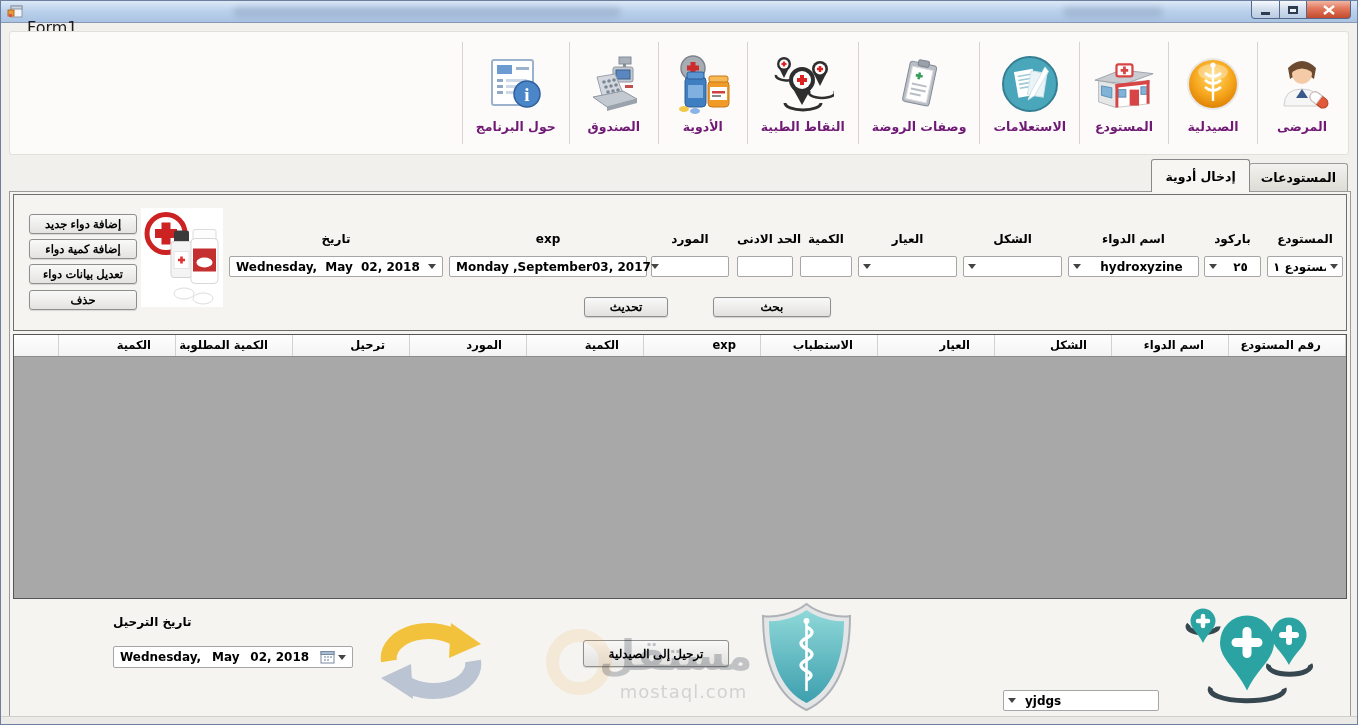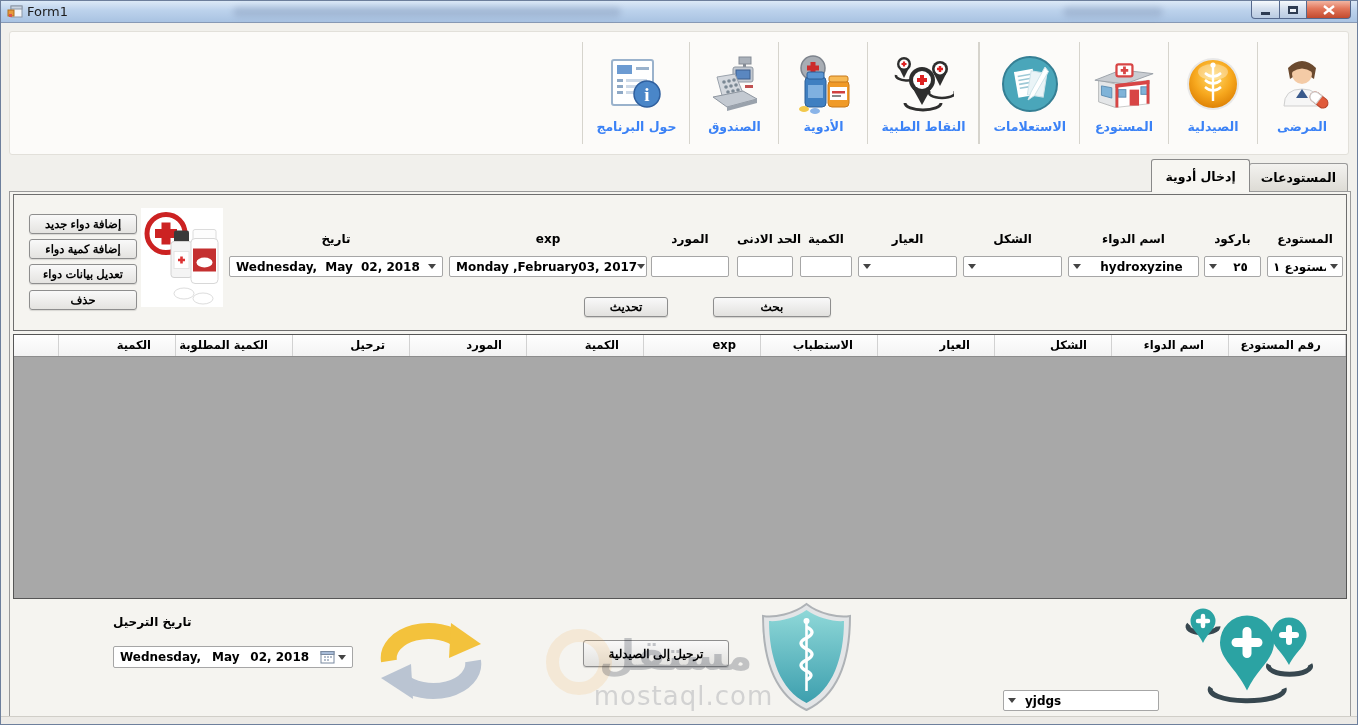--- a/index.html
+++ b/index.html
@@ -3,38 +3,38 @@
 <meta charset="utf-8">
 <style>
   *{box-sizing:border-box;margin:0;padding:0}
   html,body{margin:0;background:#ffffff}
   body{font-family:"DejaVu Sans","Liberation Sans",sans-serif}
   #window{position:relative;width:1358px;height:725px;background:#f1f0ec;border:1px solid #6d7f9c;overflow:hidden}
 
   
   #titlebar{position:absolute;left:0;top:0;width:100%;height:22px;
     background:linear-gradient(#dcE9f7,#bcd2ec 45%,#a9c3e2);border-bottom:1px solid #8799b5}
-  #titlebar .ttl{position:absolute;left:26px;top:3px;font-size:13px;color:#1c1c1c}
+  #titlebar .ttl{position:absolute;left:26px;top:17px;font-size:16px;color:#1c1c1c}
   .smudge{position:absolute;top:6px;height:10px;background:#6f82a3;opacity:.30;filter:blur(3px);border-radius:5px}
   #appicon{position:absolute;left:6px;top:3px;width:16px;height:16px}
   #wincontrols{position:absolute;top:0;right:6px;display:flex}
   .wcb{height:18px;border:1px solid #55688c;border-top:none;display:flex;align-items:center;justify-content:center;cursor:default}
   .wcb.min{width:29px;border-radius:0 0 0 4px;background:linear-gradient(#f6fafd,#d4dfee 45%,#b9cbe2)}
   .wcb.max{width:27px;border-left:none;background:linear-gradient(#f6fafd,#d4dfee 45%,#b9cbe2)}
   .wcb.close{width:44px;border-left:none;border-radius:0 0 4px 0;background:linear-gradient(#f2b5a2,#e2765a 45%,#c24a2e)}
   .glyph-min{width:9px;height:3px;background:#2e3c52;margin-top:7px}
   .glyph-max{width:10px;height:8px;border:2px solid #2e3c52;border-top:3px solid #2e3c52;background:#eef3f9}
 
   
   #toolbar{position:absolute;left:8px;right:8px;top:30px;height:124px;background:#fcfbf9;
     border:1px solid #e2e0da;border-radius:3px;display:flex;justify-content:flex-end;align-items:center;padding-right:2px}
   #userlabel{position:absolute;left:30px;top:88px;font-size:16px;font-weight:bold;color:#c8441f}
   .titem{display:flex;flex-direction:column;align-items:center;justify-content:center;height:114px;padding:0 13px;cursor:default}
   .titem .ticon{width:62px;height:64px;display:flex;align-items:center;justify-content:center}
-  .titem .tlabel{font-size:12.5px;font-weight:bold;color:#3b82f6;margin-top:3px;white-space:nowrap}
+  .titem .tlabel{font-size:12.5px;font-weight:bold;color:#701a75;margin-top:3px;white-space:nowrap}
   .tsep{width:1px;height:102px;background:#d6d4cd;align-self:center}
 
   
   #tabstrip{position:absolute;top:158px;right:9px;display:flex;align-items:flex-end;z-index:5}
   .tab{font-size:12.5px;font-weight:bold;display:flex;align-items:center;justify-content:center;white-space:nowrap}
   .tab.active{height:33px;padding:0 13px;background:#f7f6f2;border:1px solid #898989;border-bottom:none;border-radius:3px 3px 0 0;margin-bottom:-1px;z-index:6}
   .tab.idle{height:28px;padding:0 11px;background:linear-gradient(#f3f2ef,#dddbd5);border:1px solid #9a9a9a;border-bottom:none;border-radius:3px 3px 0 0;margin-left:-1px}
   #tabpage{position:absolute;left:8px;top:190px;width:1342px;height:526px;background:#f5f4f0;border:1px solid #9a9a9a}
 
   
@@ -69,21 +69,21 @@
   #transdate{position:absolute;left:112px;top:645px;width:240px;height:22px}
   .calwrap{display:flex;align-items:center;gap:3px}
   #refresh{position:absolute;left:378px;top:616px;width:104px;height:88px}
   #btn-pharm{left:582px;top:639px;width:146px;height:27px}
   #shield{position:absolute;left:758px;top:600px;width:95px;height:112px}
   #btn-point{left:1002px;top:632px;width:146px;height:27px}
   #point-combo{position:absolute;left:1002px;top:689px;width:156px}
   #pins{position:absolute;left:1180px;top:606px;width:132px;height:99px}
   #wm-ring{position:absolute;left:545px;top:628px;width:66px;height:66px;border:13px solid #f2a33c;border-radius:50%;opacity:.14}
   #wm-ar{position:absolute;left:598px;top:630px;font-size:42px;font-weight:bold;color:#0f172a;opacity:.22}
-  #wm-en{position:absolute;left:575px;top:680px;width:215px;text-align:center;font-size:26px;color:#d2d2d2;letter-spacing:1px}
+  #wm-en{position:absolute;left:575px;top:680px;width:215px;text-align:center;font-size:18px;color:#d2d2d2;letter-spacing:1px}
 
   #statusbar{position:absolute;left:0;bottom:0;width:100%;height:8px;background:#eceae6;border-top:1px solid #d0cec8}
 </style>
 </head>
 <body>
 
 <div id="window">
 
   <div id="titlebar">
     <svg id="appicon" viewBox="0 0 16 16">
@@ -196,20 +196,36 @@
             <path d="M45 16h6M48 13v6" stroke="#d22" stroke-width="2.5"></path>
           <circle cx="30" cy="27" r="13" fill="#2e2e2e"></circle>
             <polygon points="20,34 40,34 30,52" fill="#2e2e2e"></polygon>
           <circle cx="30" cy="27" r="9" fill="#fff"></circle>
             <path d="M25 27h10M30 22v10" stroke="#d22" stroke-width="4"></path>
         </svg>
         </span>
       <span class="tlabel">النقاط الطبية</span>
     </div>
     <div class="tsep"></div>
+    <div class="titem">
+      <span class="ticon">
+        <svg width="62" height="62" viewBox="0 0 62 62">
+          <g transform="rotate(12 31 31)">
+            <rect x="18" y="10" width="27" height="41" rx="3" fill="#b9bec6" stroke="#848b95"></rect>
+            <rect x="21" y="15" width="21" height="33" fill="#fff" stroke="#dcdcdc"></rect>
+            <rect x="26" y="7" width="11" height="6" rx="2" fill="#9aa1ab" stroke="#7d848e"></rect>
+            <path d="M26 23h7M29.5 19.5v7" stroke="#3a9e5f" stroke-width="2.6"></path>
+            <rect x="24" y="31" width="15" height="2" fill="#b9bec6"></rect>
+            <rect x="24" y="36" width="15" height="2" fill="#b9bec6"></rect>
+            <rect x="24" y="41" width="11" height="2" fill="#b9bec6"></rect>
+          </g>
+        </svg>
+        </span>
+      <span class="tlabel">وصفات الروضة</span>
+    </div>
     <div class="tsep"></div>
     <div class="titem">
       <span class="ticon">
         <svg width="62" height="62" viewBox="0 0 62 62">
           <circle cx="31" cy="31" r="27" fill="#4aa6ba" stroke="#puddle" stroke-width="0"></circle>
           <circle cx="31" cy="31" r="27" fill="#4aa6ba" stroke="#357f94" stroke-width="2"></circle>
           <g transform="rotate(-10 28 30)">
             <rect x="17" y="17" width="19" height="26" fill="#fff"></rect>
             <g stroke="#9ec9d6" stroke-width="1.6">
               <line x1="20" y1="22" x2="33" y2="22"></line>
@@ -380,21 +396,21 @@
   <div class="field" id="fld-supplier">
     <div class="flabel">المورد</div>
     <div class="ctrl">
       <span class="val"></span>
     </div>
   </div>
   <div class="field" id="fld-exp">
     <div class="flabel">exp</div>
     <div class="ctrl dtp">
       <span>Monday ,</span>
-      <span>February</span>
+      <span>September</span>
       <span>03, 2017</span>
       <span class="arr"></span>
     </div>
   </div>
   <div class="field" id="fld-date">
     <div class="flabel">تاريخ</div>
     <div class="ctrl dtp">
       <span>Wednesday,</span>
       <span>May</span>
       <span>02, 2018</span>

